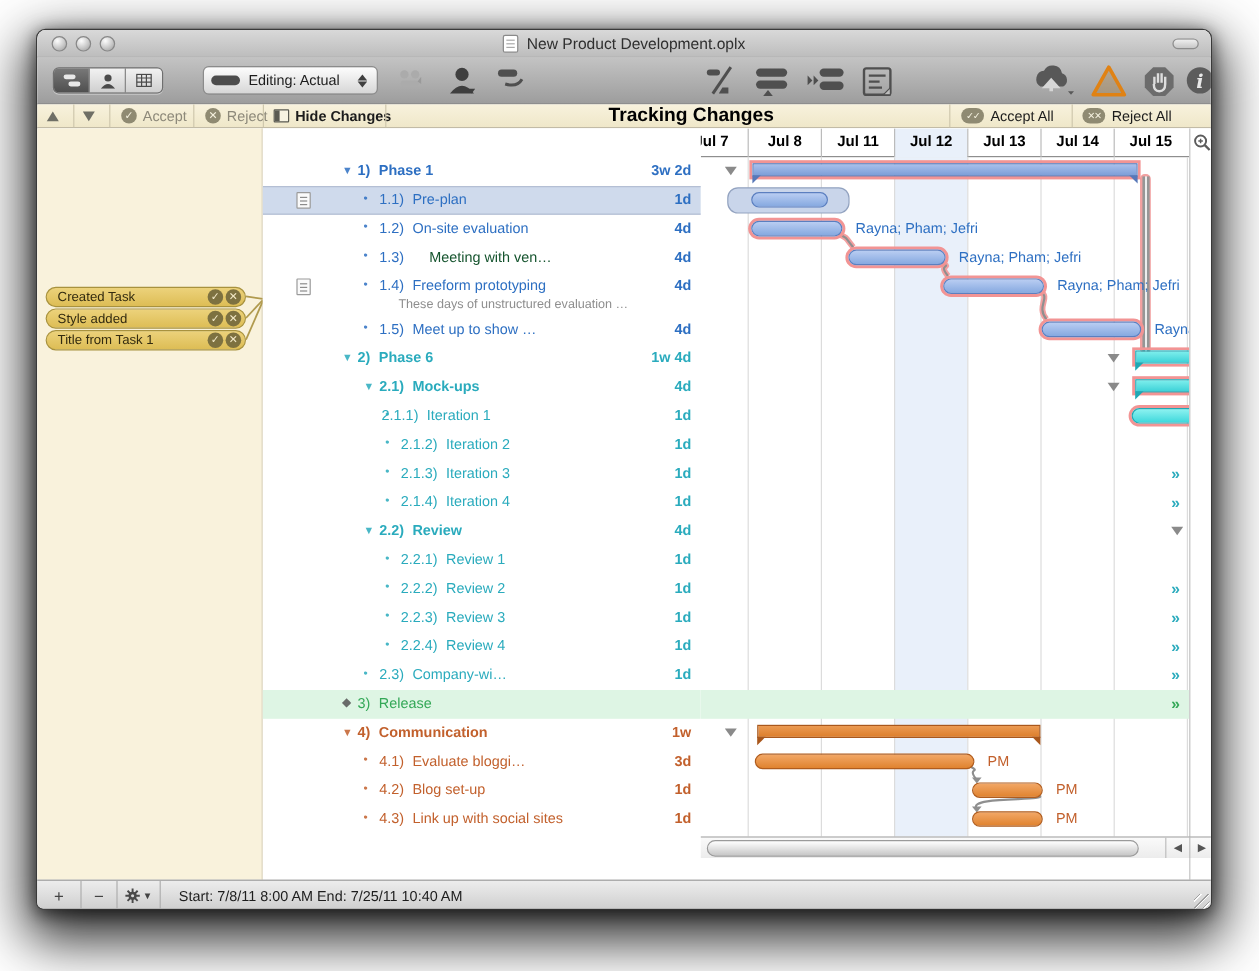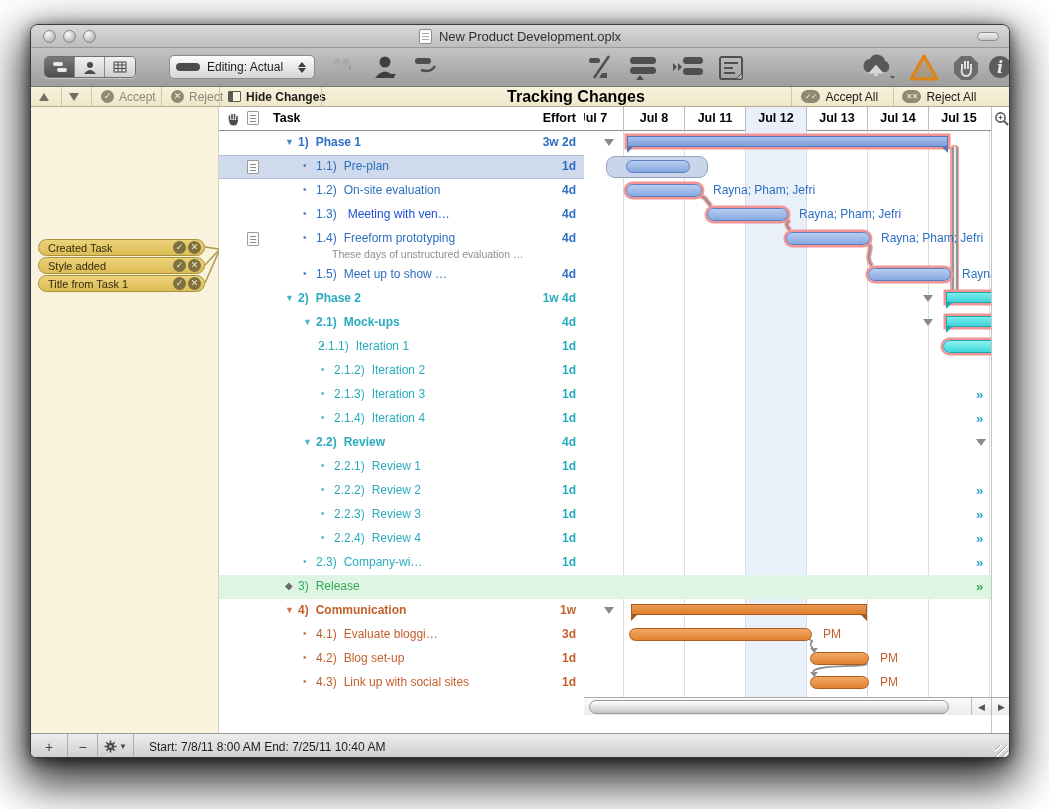--- a/index.html
+++ b/index.html
@@ -320,33 +320,20 @@
         <span class="bub-cir">✕</span>
       </div>
       <div class="bubble" style="top:168px">
         <span class="t">Title from Task 1</span>
         <span class="bub-cir">✓</span>
         <span class="bub-cir">✕</span>
       </div>
     </div>
 
     <div id="taskpane">
-      <div id="taskhead">
-        <svg width="13" height="14" style="position:absolute;left:8px;top:5px">
-          <path d="M2.5 8 V4 M5 7 V2.5 M7.5 7 V2.5 M10 8 V4.5" stroke="#4e4e4e" stroke-width="1.6" stroke-linecap="round"></path>
-          <path d="M2 8 q0 5.5 4.5 5.5 q4.5 0 4.5 -5.5z" fill="#4e4e4e"></path>
-        </svg>
-        <span class="note-ic" style="left:28px;top:4px">
-            <i style="top:3px"></i>
-            <i style="top:6px"></i>
-            <i style="top:9px"></i>
-          </span>
-        <span class="h-task">Task</span>
-        <span class="h-eff">Effort</span>
-      </div>
       <div id="taskrows">
           <div class="trow b" style="top: 0px;">
             <span class="blt dis" style="left: 66px; color: rgb(45, 111, 194); opacity: 0.85;">▼</span>
             <span class="num" style="left: 79px; color: rgb(45, 111, 194);">1)<span class="ttl" style="color: rgb(45, 111, 194); margin-left: 7px;">Phase 1</span></span>
             <span class="eff" style="color: rgb(45, 111, 194);">3w 2d</span>
           </div>
           <div class="trow sel" style="top: 24px;">
             <span class="note-ic">
               <i style="top: 3px;"></i>
               <i style="top: 6px;"></i>
@@ -356,42 +343,42 @@
             <span class="num" style="left: 97px; color: rgb(45, 111, 194); text-align: right;">1.1)<span class="ttl" style="color: rgb(45, 111, 194); margin-left: 7px;">Pre-plan</span></span>
             <span class="eff" style="color: rgb(45, 111, 194);">1d</span>
           </div>
           <div class="trow" style="top: 48px;">
             <span class="blt" style="left: 84px; color: rgb(45, 111, 194); opacity: 0.85;">•</span>
             <span class="num" style="left: 97px; color: rgb(45, 111, 194);">1.2)<span class="ttl" style="color: rgb(45, 111, 194); margin-left: 7px;">On-site evaluation</span></span>
             <span class="eff" style="color: rgb(45, 111, 194);">4d</span>
           </div>
           <div class="trow" style="top: 72px;">
             <span class="blt" style="left: 84px; color: rgb(45, 111, 194); opacity: 0.85;">•</span>
-            <span class="num" style="left: 97px; color: rgb(45, 111, 194);">1.3)<span class="ttl" style="color: #1d4ed8; margin-left: 11px;">Meeting with ven…</span></span>
+            <span class="num" style="left: 97px; color: rgb(45, 111, 194);">1.3)<span class="ttl" style="color: #14532d; margin-left: 21px;">Meeting with ven…</span></span>
             <span class="eff" style="color: rgb(45, 111, 194);">4d</span>
           </div>
           <div class="trow" style="top: 96px; height: 36px;">
             <span class="note-ic">
               <i style="top: 3px;"></i>
               <i style="top: 6px;"></i>
               <i style="top: 9px;"></i>
             </span>
             <span class="blt" style="left: 84px; color: rgb(45, 111, 194); opacity: 0.85;">•</span>
             <span class="num" style="left: 97px; color: rgb(45, 111, 194);">1.4)<span class="ttl" style="color: rgb(45, 111, 194); margin-left: 7px;">Freeform prototyping</span></span>
             <span class="nline" style="left: 113px;">These days of unstructured evaluation …</span>
             <span class="eff" style="color: rgb(45, 111, 194);">4d</span>
           </div>
           <div class="trow" style="top: 132px;">
             <span class="blt" style="left: 84px; color: rgb(45, 111, 194); opacity: 0.85;">•</span>
             <span class="num" style="left: 97px; color: rgb(45, 111, 194);">1.5)<span class="ttl" style="color: rgb(45, 111, 194); margin-left: 7px;">Meet up to show …</span></span>
             <span class="eff" style="color: rgb(45, 111, 194);">4d</span>
           </div>
           <div class="trow b" style="top: 156px;">
             <span class="blt dis" style="left: 66px; color: rgb(42, 171, 189); opacity: 0.85;">▼</span>
-            <span class="num" style="left: 79px; color: rgb(42, 171, 189);">2)<span class="ttl" style="color: rgb(42, 171, 189); margin-left: 7px;">Phase 2</span></span>
+            <span class="num" style="left: 79px; color: rgb(42, 171, 189);">2)<span class="ttl" style="color: rgb(42, 171, 189); margin-left: 7px;">Phase 6</span></span>
             <span class="eff" style="color: rgb(42, 171, 189);">1w 4d</span>
           </div>
           <div class="trow b" style="top: 180px;">
             <span class="blt dis" style="left: 84px; color: rgb(42, 171, 189); opacity: 0.85;">▼</span>
             <span class="num" style="left: 97px; color: rgb(42, 171, 189);">2.1)<span class="ttl" style="color: rgb(42, 171, 189); margin-left: 7px;">Mock-ups</span></span>
             <span class="eff" style="color: rgb(42, 171, 189);">4d</span>
           </div>
           <div class="trow" style="top: 204px;">
             <span class="blt" style="left: 102px; color: rgb(42, 171, 189); opacity: 0.85;">•</span>
             <span class="num" style="left: 99px; color: rgb(42, 171, 189);">2.1.1)<span class="ttl" style="color: rgb(42, 171, 189); margin-left: 7px;">Iteration 1</span></span>

